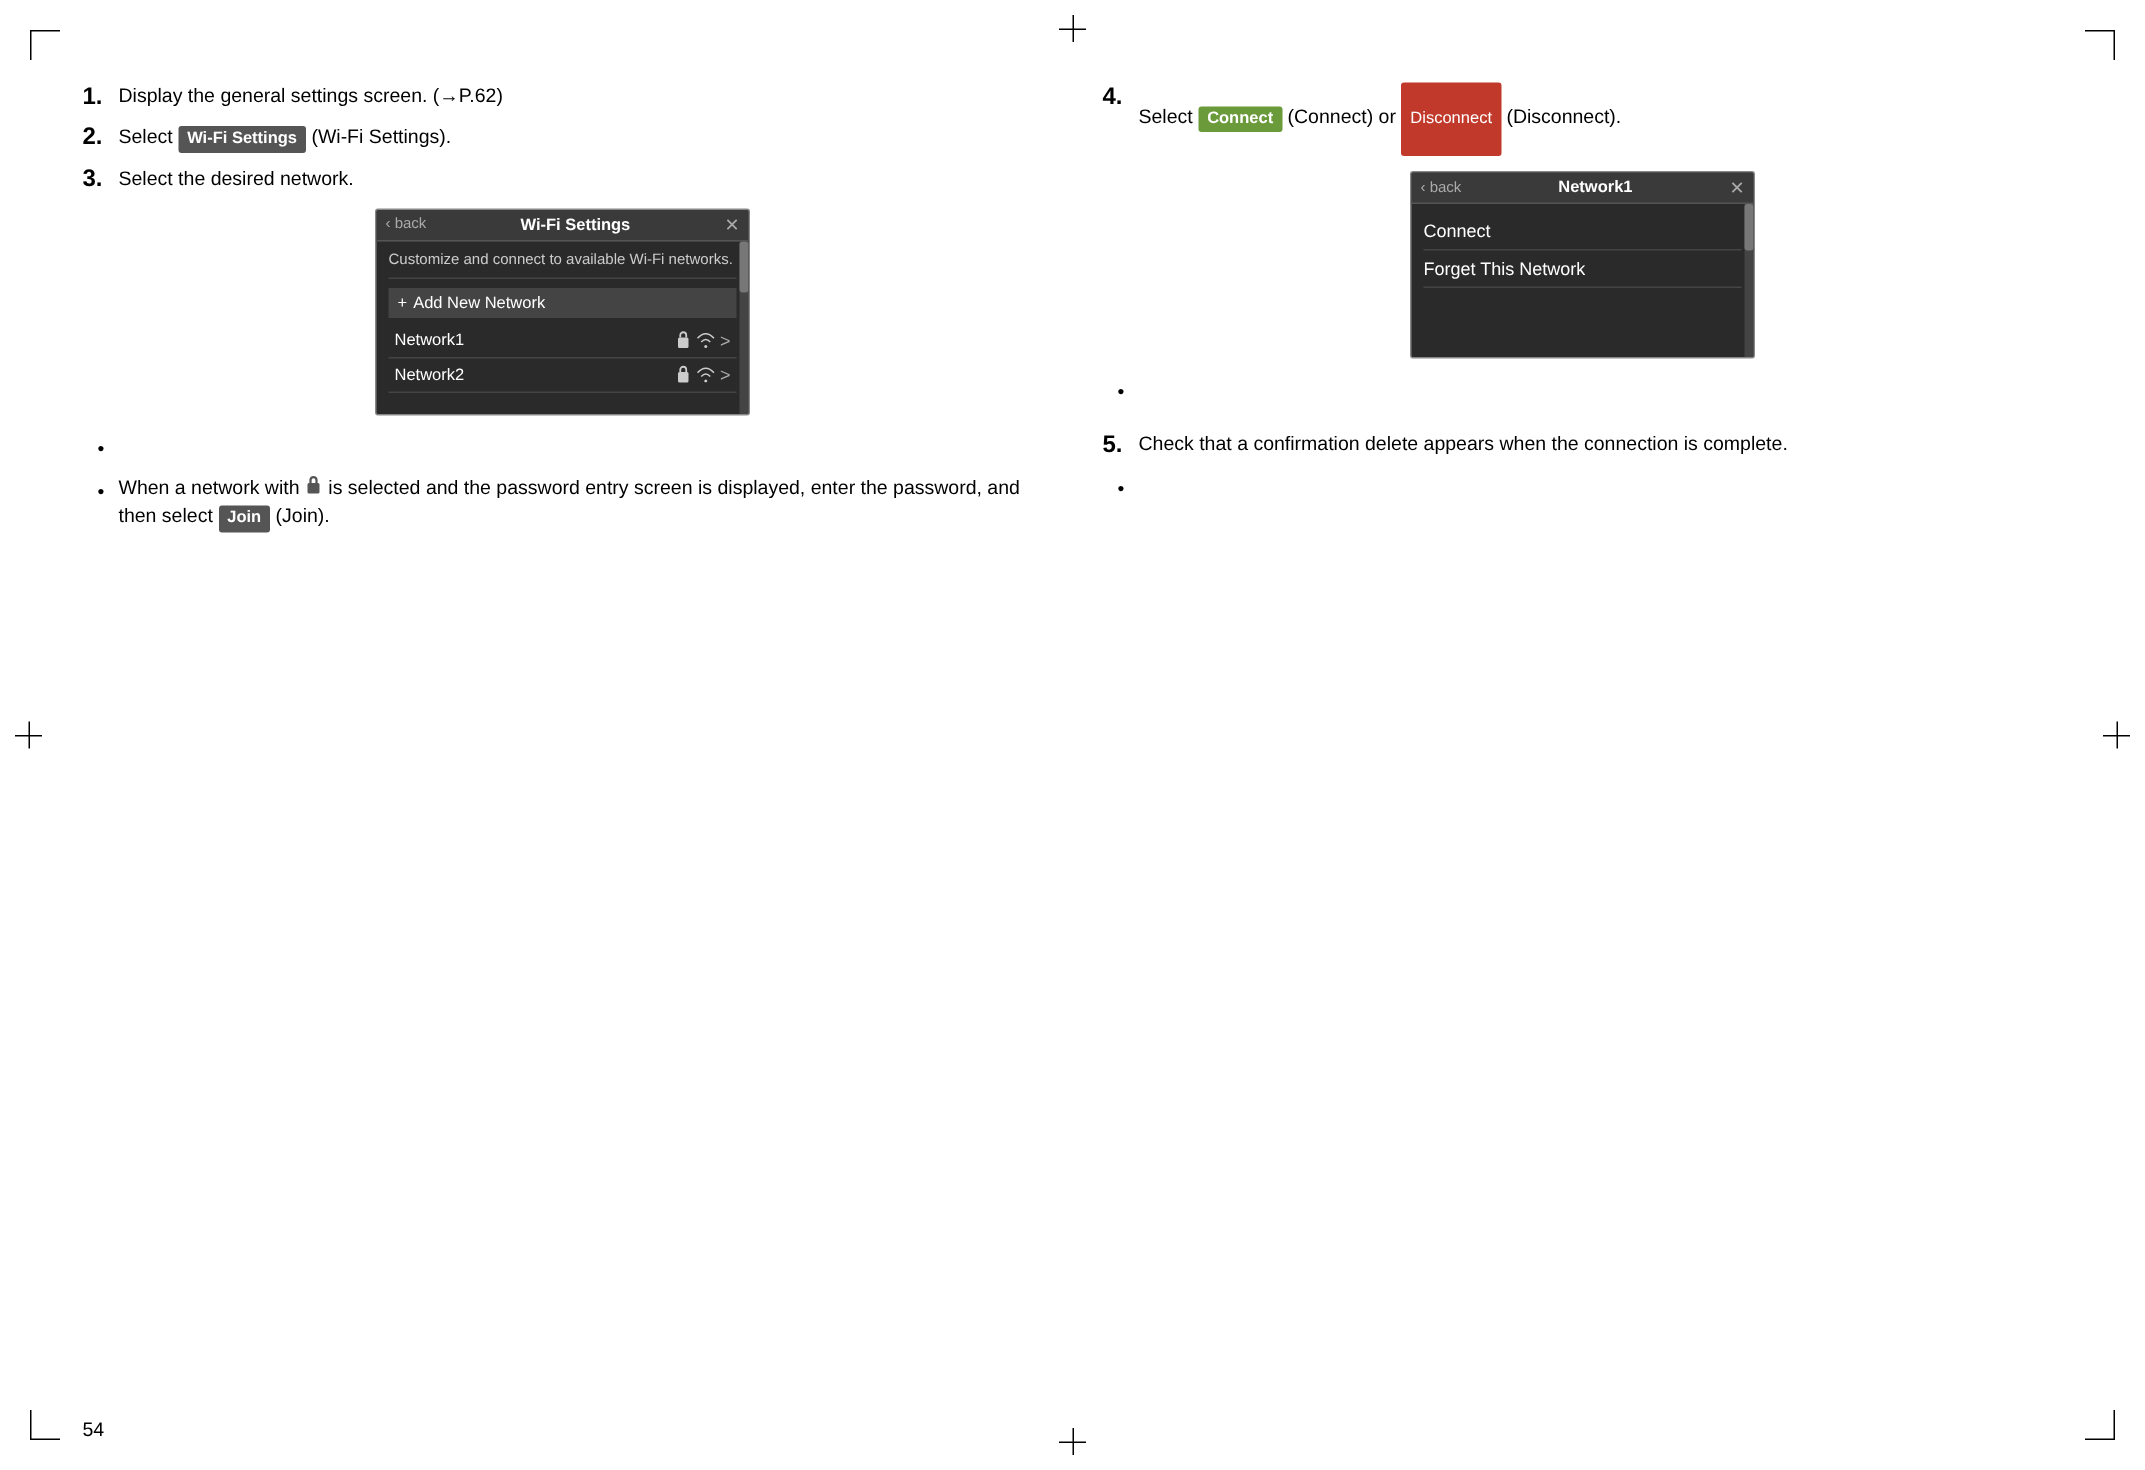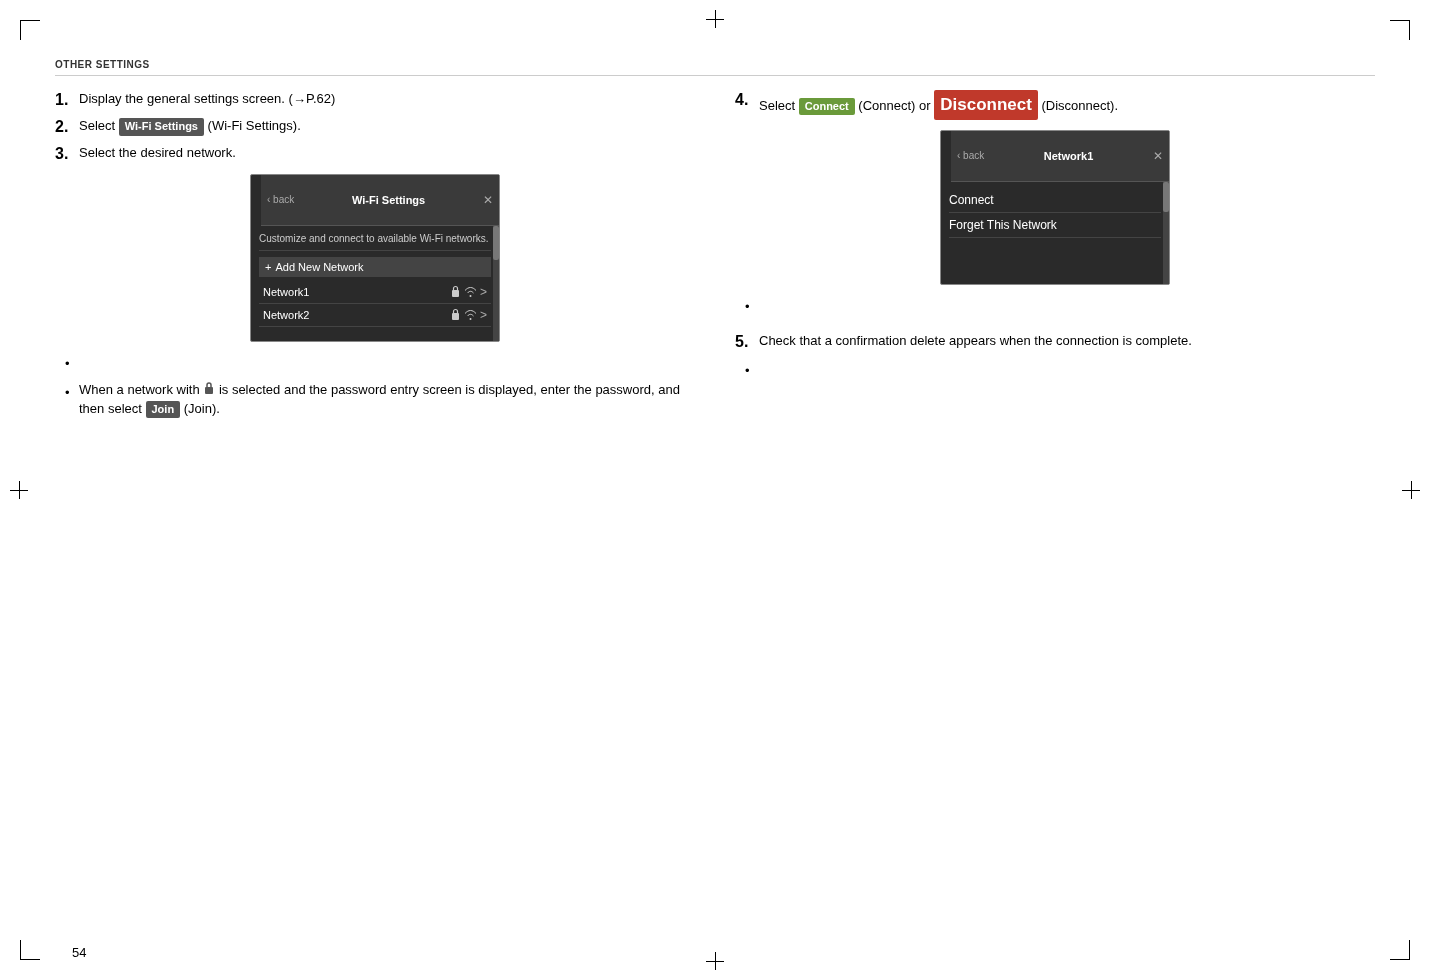--- a/index.html
+++ b/index.html
@@ -159,23 +159,23 @@
       font-size: 11px;
       font-weight: bold;
       padding: 1px 6px;
       border-radius: 2px;
       white-space: nowrap;
     }
     .ui-button-red-outline {
       display: inline-block;
       background: #c0392b;
       color: #fff;
-      font-size: 17px;
-      font-weight: bold;
-      padding: 3px 6px;
+      font-size: 11px;
+      font-weight: normal;
+      padding: 17px 6px;
       border-radius: 2px;
       white-space: nowrap;
     }
     .ui-button-orange-outline {
       display: inline-block;
       background: #d35400;
       color: #fff;
       font-size: 11px;
       font-weight: bold;
       padding: 1px 6px;
@@ -193,24 +193,23 @@
       font-size: 11px;
       color: #fff;
       border-radius: 2px;
       overflow: hidden;
     }
     .screenshot-title-bar {
       background: #3a3a3a;
       display: flex;
       align-items: center;
       justify-content: space-between;
-      padding: 18px 6px;
+      padding: 3px 6px;
       font-size: 11px;
       border-bottom: 1px solid #555;
-      margin-left: 10px;
     }
     .screenshot-title-bar .back-btn {
       font-size: 10px;
       color: #aaa;
     }
     .screenshot-title-bar .title-text {
       font-size: 11px;
       font-weight: bold;
       color: #fff;
     }
@@ -285,21 +284,21 @@
     }
     .bullet-dot {
       min-width: 8px;
       margin-top: 3px;
     }
 
     
     .page-number {
       position: absolute;
       bottom: 20px;
-      left: 72px;
+      left: 55px;
       font-size: 13px;
       color: #000;
     }
 
     
     .scroll-indicator {
       position: absolute;
       right: 0;
       top: 0;
       bottom: 0;
@@ -334,23 +333,20 @@
   </div>
 <div class="center-left">
     <div class="crosshair" style="transform: rotate(0deg);"></div>
   </div>
 <div class="center-right">
     <div class="crosshair"></div>
   </div>
 
 <div class="page-content">
 
-  <div class="header-section">
-    <span class="header-label">OTHER SETTINGS</span>
-  </div>
 
   <div class="two-col">
 
     <div class="left-col">
 
 
 
       <div class="step">
         <span class="step-number">1.</span>
         <span class="step-content">Display the general settings screen. (→P.62)</span>

